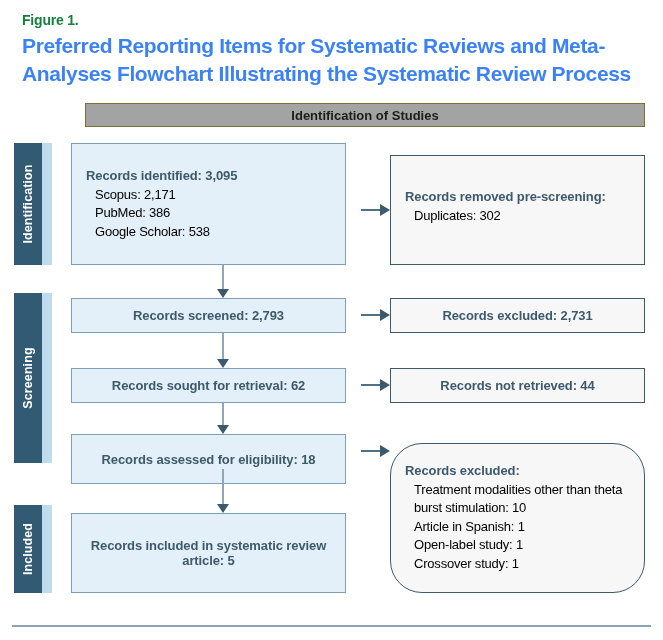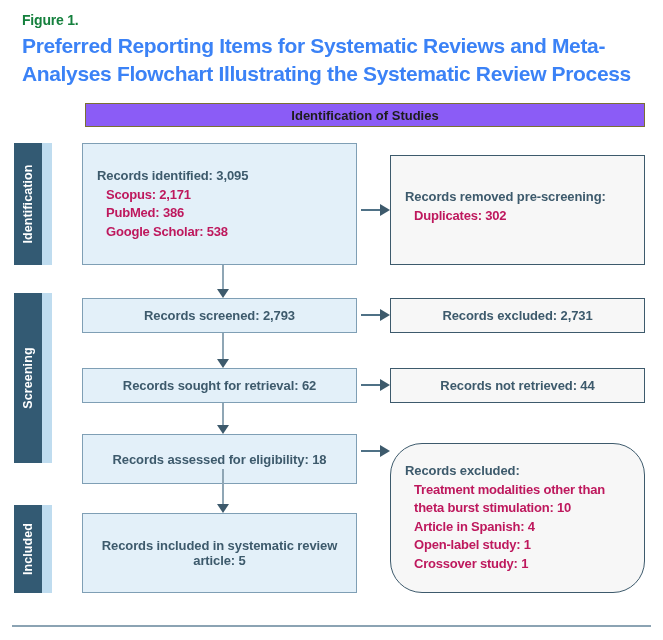--- a/index.html
+++ b/index.html
@@ -37,21 +37,21 @@
     letter-spacing: -0.35px;
   }
 
   
   #banner {
     position: absolute;
     left: 85px;
     top: 103px;
     width: 560px;
     height: 24px;
-    background: #8b5cf6;
+    background: #a3a3a3;
     border: 1.5px solid #7a7033;
     box-sizing: border-box;
     display: flex;
     align-items: center;
     justify-content: center;
     font-size: 13px;
     font-weight: bold;
     color: #1d1d1b;
   }
 
@@ -92,21 +92,21 @@
   .box {
     position: absolute;
     box-sizing: border-box;
     border: 1.4px solid #6f8fa5;
     font-size: 13px;
     color: #3d5a6c;
   }
   .box.left {
     background: #e3f0f9;
     border-color: #7f9fb5;
-    left: 82px;
+    left: 71px;
     width: 275px;
   }
   .box.right {
     background: #f7f7f7;
     border-color: #3d5a6c;
     left: 390px;
     width: 255px;
   }
   .box-center {
     display: flex;
@@ -123,22 +123,22 @@
     padding: 0 14px;
     box-sizing: border-box;
   }
   .list-head {
     font-weight: bold;
     color: #3d5a6c;
     letter-spacing: -0.1px;
     line-height: 1.45;
   }
   .list-sub {
-    color: #be185d;
-    font-weight: bold;
+    color: #000000;
+    font-weight: normal;
     line-height: 1.42;
     padding-left: 9px;
     letter-spacing: -0.2px;
   }
 
   
   #box-identified   { top: 143px; height: 122px; }
   #box-removed      { top: 155px; height: 110px; }
   #box-screened     { top: 298px; height: 35px; }
   #box-excluded-1   { top: 298px; height: 35px; }
@@ -257,21 +257,21 @@
   <div class="box-center">Records not retrieved: 44</div>
 </div>
 
 <div class="box left" id="box-assessed">
   <div class="box-center">Records assessed for eligibility: 18</div>
 </div>
 <div class="box right" id="box-excluded-2">
   <div class="box-list">
     <div class="list-head">Records excluded:</div>
     <div class="list-sub">Treatment modalities other than theta burst stimulation: 10</div>
-    <div class="list-sub">Article in Spanish: 4</div>
+    <div class="list-sub">Article in Spanish: 1</div>
     <div class="list-sub">Open-label study: 1</div>
     <div class="list-sub">Crossover study: 1</div>
   </div>
 </div>
 
 <div class="box left" id="box-included">
   <div class="box-center">Records included in systematic review article: 5</div>
 </div>
 
 <div class="arrow-v" id="arrow-v-1"></div>

